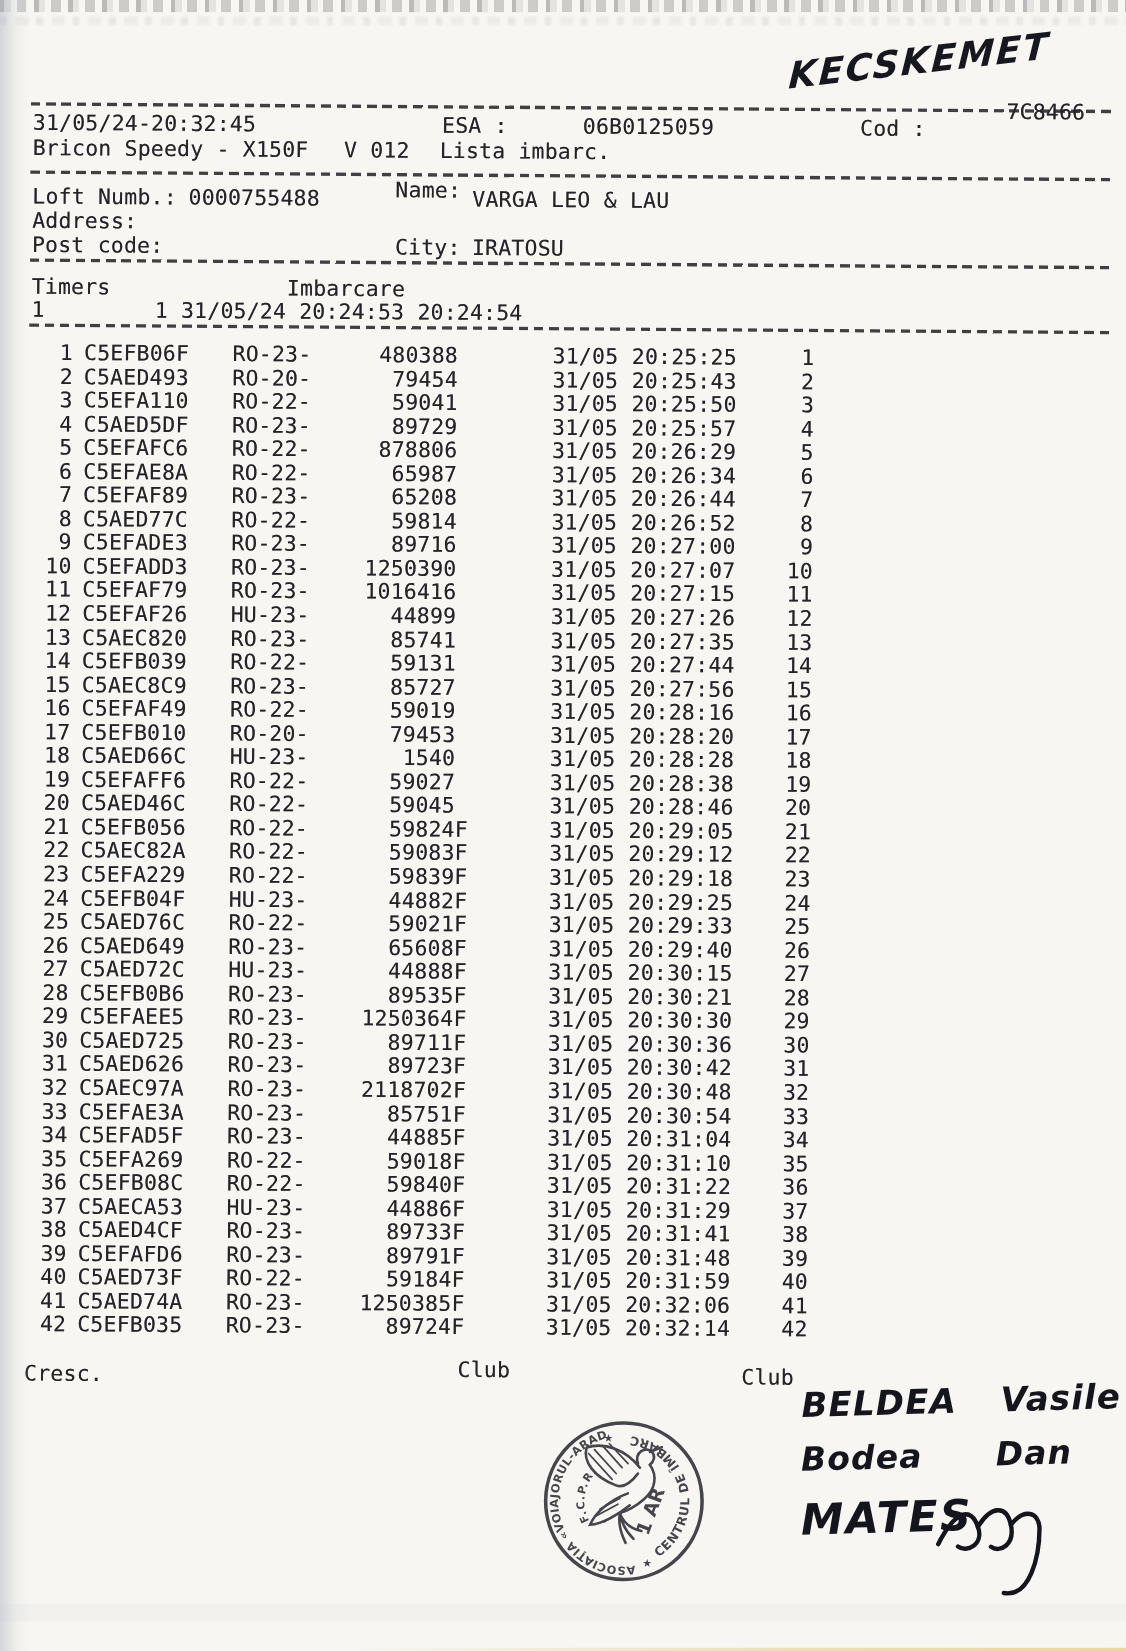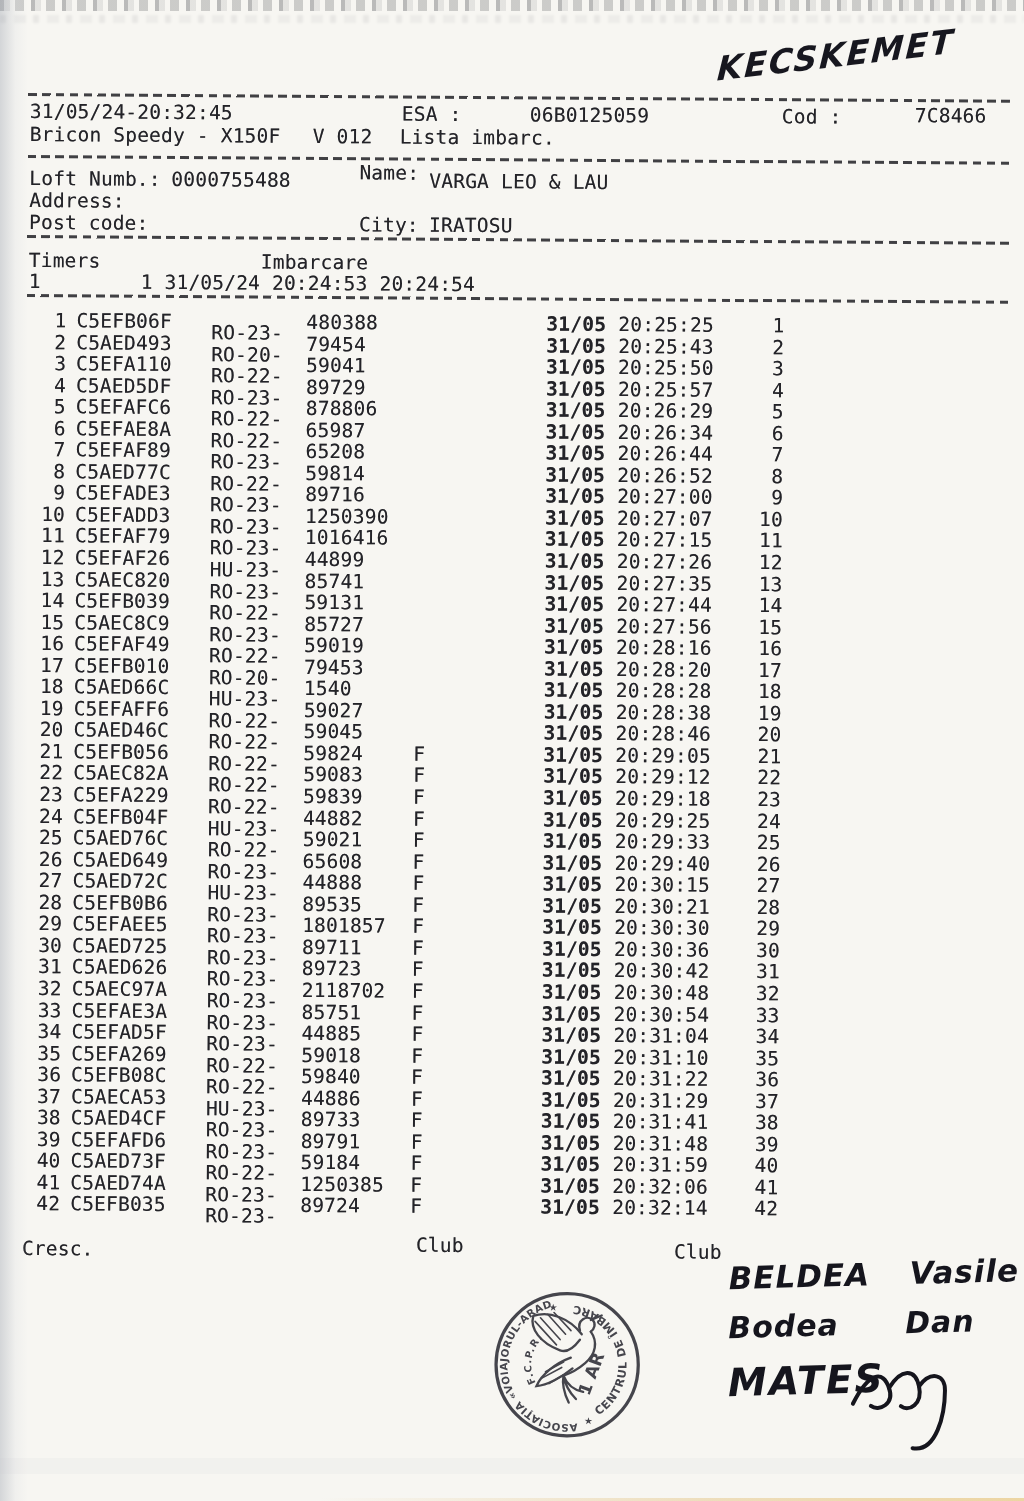--- a/index.html
+++ b/index.html
@@ -11,24 +11,24 @@
      text-shadow:0 0 .6px rgba(25,25,30,.45);line-height:22px;}
   
   .dash{position:absolute;left:28px;width:982px;height:2.6px;opacity:.92;
         background:repeating-linear-gradient(90deg,#303034 0 8.6px,transparent 8.6px 13.9px);}
   
   .birdtable{position:absolute;left:30px;top:310px;width:880px;font-size:19.5px;color:#232328;
              text-shadow:0 0 .6px rgba(25,25,30,.45);letter-spacing:.2px;}
   .row{display:flex;height:21.55px;line-height:21.6px;white-space:pre;}
   .c-no{width:38px;text-align:right;}
   .c-chip{margin-left:10px;width:135px;}
-  .c-country{width:95px;margin-top:11px;}
-  .c-ring{width:110px;}
+  .c-country{width:95px;}
+  .c-ring{width:110px;text-align:right;}
   .c-suffix{width:14px;}
-  .c-date{margin-left:116px;width:72px;font-weight:bold;}
+  .c-date{margin-left:72px;width:72px;}
   .c-time{width:95px;}
   .c-no2{margin-left:27px;width:44px;text-align:right;}
   
   .hand{position:absolute;font-family:"DejaVu Sans",sans-serif;font-style:italic;font-weight:bold;
         color:#17171f;white-space:pre;}
   #kecskemet{left:716px;top:30px;font-size:33px;letter-spacing:2px;
              transform:rotate(-7deg) skewX(-10deg);}
   .sigs{position:absolute;left:737px;top:1250px;width:300px;}
   .sig{font-family:"DejaVu Sans",sans-serif;font-style:italic;font-weight:bold;color:#15151d;
        transform:rotate(-2deg);white-space:pre;}
@@ -58,21 +58,21 @@
 <div class="sheet">
 
   <div id="kecskemet" class="hand">KECSKEMET</div>
 
   <div class="dash" style="top:93px"></div>
 
   <span class="t" style="left:30px;top:101px">31/05/24-20:32:45</span>
   <span class="t" style="left:402px;top:101px">ESA :</span>
   <span class="t" style="left:530px;top:101px">06B0125059</span>
   <span class="t" style="left:782px;top:101px">Cod :</span>
-  <span class="t" style="left:915px;top:99px">7C8466</span>
+  <span class="t" style="left:915px;top:85px">7C8466</span>
   <span class="t" style="left:30px;top:124px">Bricon Speedy - X150F</span>
   <span class="t" style="left:313px;top:124px">V 012</span>
   <span class="t" style="left:400px;top:124px">Lista imbarc.</span>
 
   <div class="dash" style="top:155px"></div>
 
   <span class="t" style="left:30px;top:168px">Loft Numb.:</span>
   <span class="t" style="left:172px;top:168px">0000755488</span>
   <span class="t" style="left:360px;top:160px">Name:</span>
   <span class="t" style="left:430px;top:168px">VARGA LEO &amp; LAU</span>
@@ -112,21 +112,21 @@
       <div class="row"><span class="c-no">19</span><span class="c-chip">C5EFAFF6</span><span class="c-country">RO-22-</span><span class="c-ring">59027</span><span class="c-suffix"></span><span class="c-date">31/05</span><span class="c-time">20:28:38</span><span class="c-no2">19</span></div>
       <div class="row"><span class="c-no">20</span><span class="c-chip">C5AED46C</span><span class="c-country">RO-22-</span><span class="c-ring">59045</span><span class="c-suffix"></span><span class="c-date">31/05</span><span class="c-time">20:28:46</span><span class="c-no2">20</span></div>
       <div class="row"><span class="c-no">21</span><span class="c-chip">C5EFB056</span><span class="c-country">RO-22-</span><span class="c-ring">59824</span><span class="c-suffix">F</span><span class="c-date">31/05</span><span class="c-time">20:29:05</span><span class="c-no2">21</span></div>
       <div class="row"><span class="c-no">22</span><span class="c-chip">C5AEC82A</span><span class="c-country">RO-22-</span><span class="c-ring">59083</span><span class="c-suffix">F</span><span class="c-date">31/05</span><span class="c-time">20:29:12</span><span class="c-no2">22</span></div>
       <div class="row"><span class="c-no">23</span><span class="c-chip">C5EFA229</span><span class="c-country">RO-22-</span><span class="c-ring">59839</span><span class="c-suffix">F</span><span class="c-date">31/05</span><span class="c-time">20:29:18</span><span class="c-no2">23</span></div>
       <div class="row"><span class="c-no">24</span><span class="c-chip">C5EFB04F</span><span class="c-country">HU-23-</span><span class="c-ring">44882</span><span class="c-suffix">F</span><span class="c-date">31/05</span><span class="c-time">20:29:25</span><span class="c-no2">24</span></div>
       <div class="row"><span class="c-no">25</span><span class="c-chip">C5AED76C</span><span class="c-country">RO-22-</span><span class="c-ring">59021</span><span class="c-suffix">F</span><span class="c-date">31/05</span><span class="c-time">20:29:33</span><span class="c-no2">25</span></div>
       <div class="row"><span class="c-no">26</span><span class="c-chip">C5AED649</span><span class="c-country">RO-23-</span><span class="c-ring">65608</span><span class="c-suffix">F</span><span class="c-date">31/05</span><span class="c-time">20:29:40</span><span class="c-no2">26</span></div>
       <div class="row"><span class="c-no">27</span><span class="c-chip">C5AED72C</span><span class="c-country">HU-23-</span><span class="c-ring">44888</span><span class="c-suffix">F</span><span class="c-date">31/05</span><span class="c-time">20:30:15</span><span class="c-no2">27</span></div>
       <div class="row"><span class="c-no">28</span><span class="c-chip">C5EFB0B6</span><span class="c-country">RO-23-</span><span class="c-ring">89535</span><span class="c-suffix">F</span><span class="c-date">31/05</span><span class="c-time">20:30:21</span><span class="c-no2">28</span></div>
-      <div class="row"><span class="c-no">29</span><span class="c-chip">C5EFAEE5</span><span class="c-country">RO-23-</span><span class="c-ring">1801857</span><span class="c-suffix">F</span><span class="c-date">31/05</span><span class="c-time">20:30:30</span><span class="c-no2">29</span></div>
+      <div class="row"><span class="c-no">29</span><span class="c-chip">C5EFAEE5</span><span class="c-country">RO-23-</span><span class="c-ring">1250364</span><span class="c-suffix">F</span><span class="c-date">31/05</span><span class="c-time">20:30:30</span><span class="c-no2">29</span></div>
       <div class="row"><span class="c-no">30</span><span class="c-chip">C5AED725</span><span class="c-country">RO-23-</span><span class="c-ring">89711</span><span class="c-suffix">F</span><span class="c-date">31/05</span><span class="c-time">20:30:36</span><span class="c-no2">30</span></div>
       <div class="row"><span class="c-no">31</span><span class="c-chip">C5AED626</span><span class="c-country">RO-23-</span><span class="c-ring">89723</span><span class="c-suffix">F</span><span class="c-date">31/05</span><span class="c-time">20:30:42</span><span class="c-no2">31</span></div>
       <div class="row"><span class="c-no">32</span><span class="c-chip">C5AEC97A</span><span class="c-country">RO-23-</span><span class="c-ring">2118702</span><span class="c-suffix">F</span><span class="c-date">31/05</span><span class="c-time">20:30:48</span><span class="c-no2">32</span></div>
       <div class="row"><span class="c-no">33</span><span class="c-chip">C5EFAE3A</span><span class="c-country">RO-23-</span><span class="c-ring">85751</span><span class="c-suffix">F</span><span class="c-date">31/05</span><span class="c-time">20:30:54</span><span class="c-no2">33</span></div>
       <div class="row"><span class="c-no">34</span><span class="c-chip">C5EFAD5F</span><span class="c-country">RO-23-</span><span class="c-ring">44885</span><span class="c-suffix">F</span><span class="c-date">31/05</span><span class="c-time">20:31:04</span><span class="c-no2">34</span></div>
       <div class="row"><span class="c-no">35</span><span class="c-chip">C5EFA269</span><span class="c-country">RO-22-</span><span class="c-ring">59018</span><span class="c-suffix">F</span><span class="c-date">31/05</span><span class="c-time">20:31:10</span><span class="c-no2">35</span></div>
       <div class="row"><span class="c-no">36</span><span class="c-chip">C5EFB08C</span><span class="c-country">RO-22-</span><span class="c-ring">59840</span><span class="c-suffix">F</span><span class="c-date">31/05</span><span class="c-time">20:31:22</span><span class="c-no2">36</span></div>
       <div class="row"><span class="c-no">37</span><span class="c-chip">C5AECA53</span><span class="c-country">HU-23-</span><span class="c-ring">44886</span><span class="c-suffix">F</span><span class="c-date">31/05</span><span class="c-time">20:31:29</span><span class="c-no2">37</span></div>
       <div class="row"><span class="c-no">38</span><span class="c-chip">C5AED4CF</span><span class="c-country">RO-23-</span><span class="c-ring">89733</span><span class="c-suffix">F</span><span class="c-date">31/05</span><span class="c-time">20:31:41</span><span class="c-no2">38</span></div>
       <div class="row"><span class="c-no">39</span><span class="c-chip">C5EFAFD6</span><span class="c-country">RO-23-</span><span class="c-ring">89791</span><span class="c-suffix">F</span><span class="c-date">31/05</span><span class="c-time">20:31:48</span><span class="c-no2">39</span></div>

